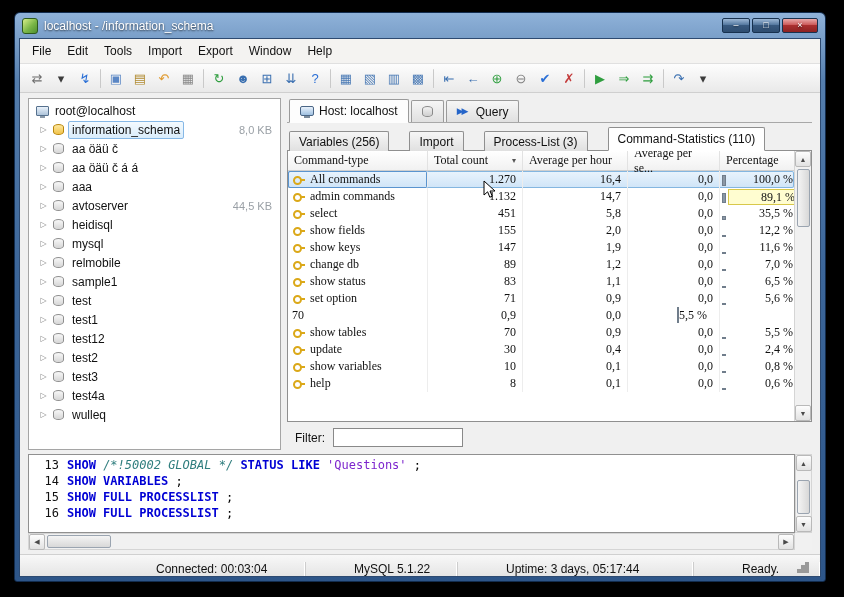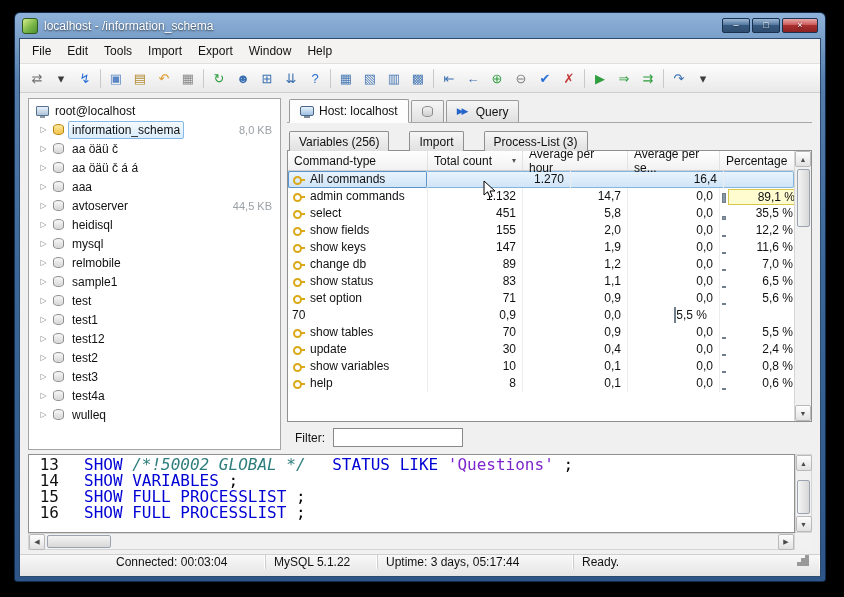--- a/index.html
+++ b/index.html
@@ -74,37 +74,37 @@
                       font-size:9px; letter-spacing:-2px; }
   .sub-tabs { display:flex; align-items:flex-end; height:25px; padding-left:2px; gap:20px; margin-top:3px;
               position:relative; z-index:2; margin-bottom:-1px; }
   .stab { display:flex; align-items:center; height:20px; padding:0 9px; white-space:nowrap;
           background:linear-gradient(#f6f6f6,#e0e0e0); border:1px solid #8f8f8f; border-bottom:none;
           border-radius:2px 2px 0 0; }
   .stab.active { background:#fff; height:24px; border-bottom:1px solid #fff; }
 
   
   .table-box { flex:1; border:1px solid #8f8f8f; background:#fff; position:relative; overflow:hidden; }
-  .grid { position:absolute; left:0; top:0; right:17px; bottom:0; overflow:hidden; }
+  .grid { position:absolute; left:0; top:0; right:17px; bottom:0; overflow:hidden;font-family:Liberation Serif, serif; }
   .thead { display:flex; height:20px; background:linear-gradient(#ffffff,#f1f1f1);
            border-bottom:1px solid #cfcfcf; }
   .th { display:flex; align-items:center; padding:0 6px; border-right:1px solid #e2e2e2; flex:none; }
   .thead .th:nth-of-type(1){ width:140px; } .thead .th:nth-of-type(2){ width:95px; }
   .thead .th:nth-of-type(3){ width:105px; } .thead .th:nth-of-type(4){ width:92px; }
   .thead .th:nth-of-type(5){ width:80px; }
   .col-arrow { display:none; margin-left:auto; font-size:8px; color:#555; }
   .col-arrow.show { display:inline; }
   .trow { display:flex; height:17px; }
   .cell { flex:none; line-height:17px; border-right:1px solid #ededed; overflow:hidden; }
   .trow .cell:nth-of-type(1){ width:140px; display:flex; align-items:center; gap:4px; padding-left:4px; }
   .trow .cell:nth-of-type(2){ width:95px; text-align:right; padding-right:6px; }
   .trow .cell:nth-of-type(3){ width:105px; text-align:right; padding-right:6px; }
   .trow .cell:nth-of-type(4){ width:92px; text-align:right; padding-right:6px; }
   .trow .cell:nth-of-type(5){ width:80px; display:flex; align-items:center; }
-  .trow.selected { background:linear-gradient(#eaf4fd,#cfe4f7); box-shadow:inset 0 0 0 1px #84b6e0; border-radius:2px;gap:48px; }
+  .trow.selected { background:linear-gradient(#eaf4fd,#cfe4f7); box-shadow:inset 0 0 0 1px #84b6e0; border-radius:2px; }
   .trow.selected .cell:nth-of-type(1){ box-shadow:inset 0 0 0 1px #5a94cf; border-radius:2px; }
   .key-icon { width:14px; height:11px; position:relative; flex:none; }
   .key-icon::before { content:''; position:absolute; left:1px; top:2px; width:5px; height:5px;
                       border:2px solid #dba818; border-radius:50%; }
   .key-icon::after { content:''; position:absolute; left:9px; top:5px; width:4px; height:2px; background:#dba818; }
   .pct-bar { width:4px; background:#8a97a5; border:1px solid #707d8b; align-self:flex-end;
              margin:0 0 2px 2px; flex:none; }
   .pct-text { flex:1; text-align:right; padding-right:6px; }
   .pct-text.hl { background:#fffdd0; border:1px solid #d8c84a; padding:0 3px; margin-left:2px; line-height:14px; }
 
@@ -121,40 +121,40 @@
 
   
   .filter-row { height:28px; display:flex; align-items:center; gap:8px; padding:5px 2px 2px 8px; }
   .filter-input { width:130px; height:19px; border:1px solid #898989; background:#fff;
                   padding:1px 4px; font:12px "Liberation Sans",sans-serif; }
 
   
   .sql-wrap { flex:1; position:relative; margin-top:4px; min-height:0; }
   .sql-log { position:absolute; left:0; top:0; right:17px; bottom:17px; border:1px solid #909090;
              background:#fff; overflow:hidden; padding-top:2px;
-             font-family:"DejaVu Sans Mono","Liberation Mono",monospace; font-size:16px; line-height:16px; }
+             font-family:"DejaVu Sans Mono","Liberation Mono",monospace; font-size:12px; line-height:16px; }
   .sql-line { display:flex; white-space:pre; }
   .gutter { width:38px; flex:none; text-align:right; padding-right:8px; color:#111; }
-  .tok-kw { color:#0000d4; font-weight:normal;margin-left:17px; }
+  .tok-kw { color:#0000d4; font-weight:bold; }
   .tok-cm { color:#2e7d7d; font-style:italic; }
   .tok-str { color:#7d26cd; }
   .tok-pl { color:#000; }
   .sql-vscroll { position:absolute; right:0; top:0; bottom:17px; width:17px; background:#f1f1f1;
                  border:1px solid #d5d5d5; display:flex; flex-direction:column; align-items:center; }
   .sql-vscroll .sb-thumb { height:34px; margin-top:auto; margin-bottom:2px; }
   .sql-hscroll { position:absolute; left:0; right:17px; bottom:0; height:17px; background:#f1f1f1;
                  border:1px solid #d5d5d5; display:flex; align-items:center; }
   .h-thumb { width:64px; height:13px; margin-left:2px; background:linear-gradient(#f4f4f4,#d8d8d8);
              border:1px solid #9aa4b0; border-radius:2px; flex:none; }
   .sql-hscroll .sb-btn.right { margin-left:auto; }
   .sb-corner { position:absolute; right:0; bottom:0; width:17px; height:17px; background:#f1f1f1; }
 
   
   .statusbar { height:22px; background:linear-gradient(#f8f8f8,#e5e5e5); border-top:1px solid #d0d0d0;
-               display:flex; align-items:flex-start; flex:none; }
+               display:flex; align-items:flex-end; flex:none;gap:40px; }
   .spanel { display:flex; align-items:center; padding:0 8px; border-right:1px solid #cdcdcd;
             box-shadow:inset -1px 0 0 #fff; white-space:nowrap; overflow:hidden; }
   .statusbar .spanel:nth-of-type(1){ width:88px; }
   .statusbar .spanel:nth-of-type(2){ width:158px; }
   .statusbar .spanel:nth-of-type(3){ width:112px; }
   .statusbar .spanel:nth-of-type(4){ width:196px; }
   .statusbar .spanel:nth-of-type(5){ flex:1; border-right:none; }
   .grip { margin-left:auto; width:4px; height:4px; align-self:flex-end; margin-bottom:3px; margin-right:3px;
           background:#999; box-shadow:-4px 0 #999,-8px 0 #999,0 -4px #999,-4px -4px #999,0 -8px #999; }
 
@@ -420,20 +420,23 @@
 
           <div class="stab">
                 <span>Variables (256)</span>
               </div>
               <div class="stab">
                 <span>Import</span>
               </div>
               <div class="stab">
                 <span>Process-List (3)</span>
               </div>
+              <div class="stab active">
+                <span>Command-Statistics (110)</span>
+              </div>
             </div>
 
           <div class="table-box">
             <div class="grid">
               <div class="thead">
 
               <div class="th">
                     <span>Command-type</span>
 
                   </div>

